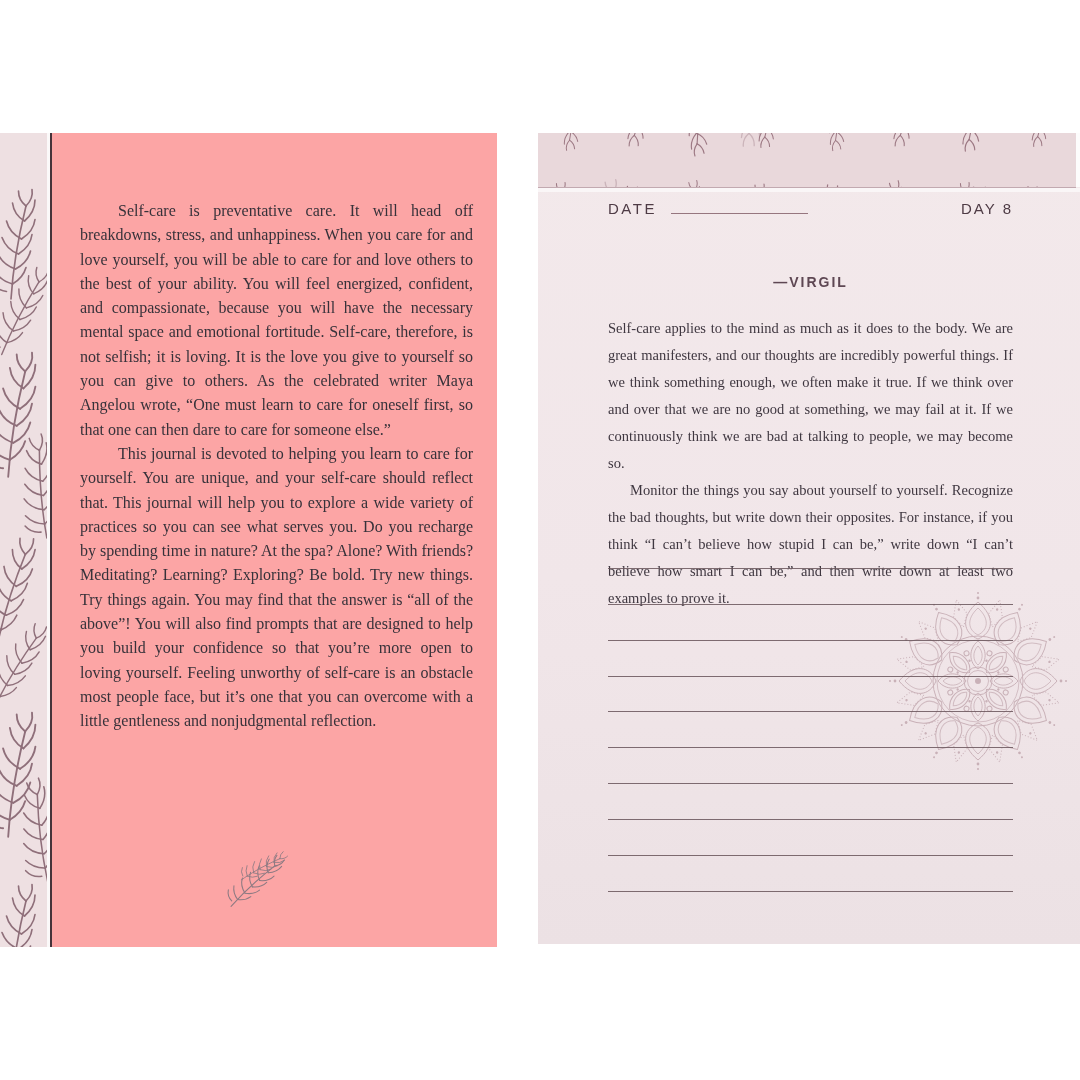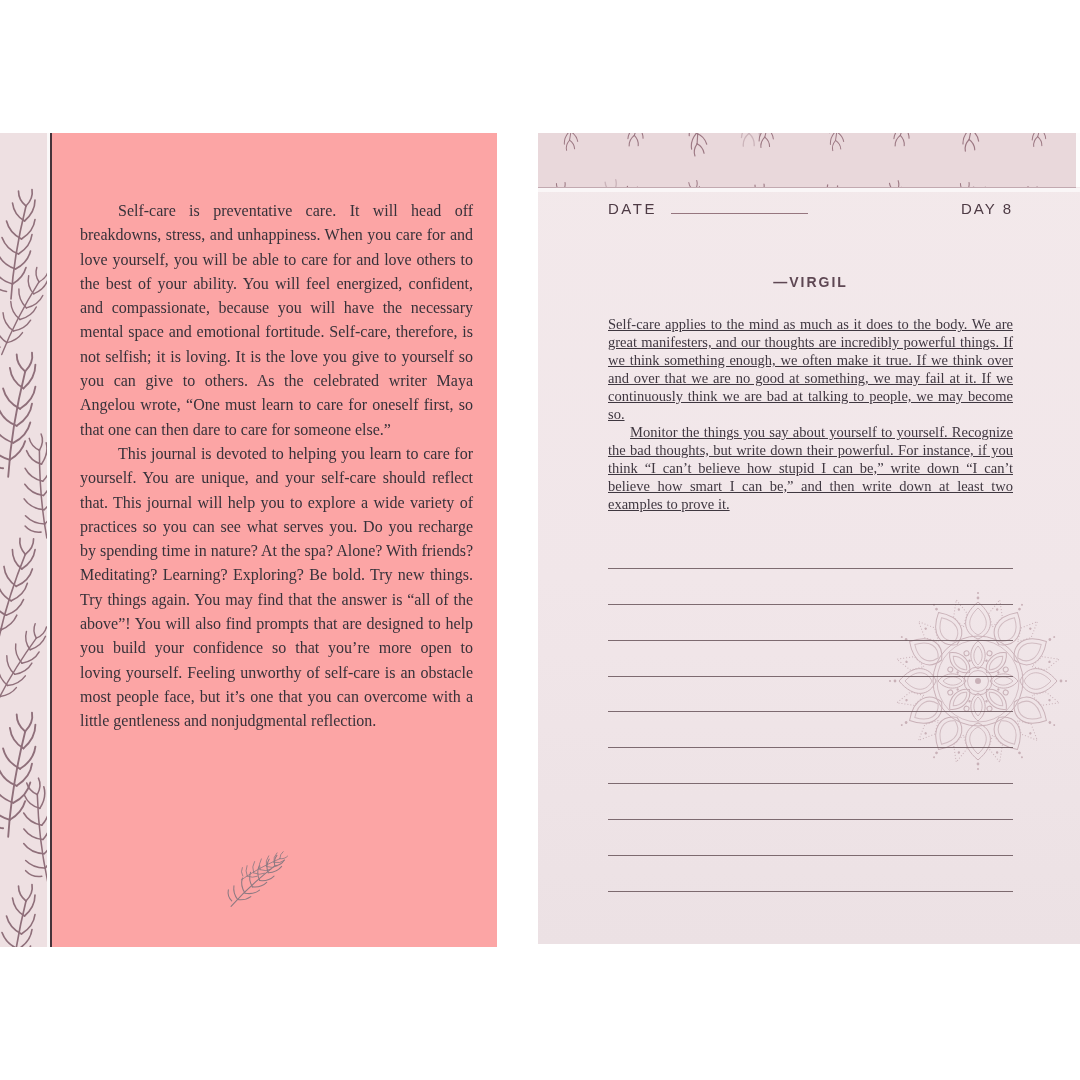--- a/index.html
+++ b/index.html
@@ -32,21 +32,21 @@
   .day-label{margin-left:auto;letter-spacing:2px;}
 
   .quote{position:absolute;left:70px;top:113px;width:405px;text-align:center;
          font-family:"Liberation Sans", sans-serif;font-weight:bold;font-size:16.5px;
          color:#7d5a68;letter-spacing:0.2px;}
   .attribution{position:absolute;left:70px;top:141px;width:405px;text-align:center;
          font-family:"Liberation Sans", sans-serif;font-weight:bold;font-size:14px;
          color:#5e4753;letter-spacing:2px;}
 
   .right-text{position:absolute;left:70px;top:182px;width:405px;color:#3f3740;
-              font-size:14.5px;line-height:18px;text-align:justify;text-decoration:underline;}
+              font-size:14.5px;line-height:27px;text-align:justify;}
   .right-text p{margin:0;}
   .right-text p.indent{text-indent:22px;}
 
   .lines-area{position:absolute;left:70px;top:400px;width:405px;height:350px;}
   .wline{position:relative;z-index:2;height:34.9px;border-bottom:1px solid rgba(104,85,91,0.85);}
   .mandala{position:absolute;left:350px;top:458px;width:180px;height:180px;z-index:1;overflow:visible;}
 
   .hidden-defs{position:absolute;width:0;height:0;}
 </style>
 </head>
@@ -162,21 +162,21 @@
     <div class="header-row">
       <span class="date-label">DATE</span>
       <span class="date-line"></span>
       <span class="day-label">DAY 8</span>
     </div>
 
     <div class="attribution">—VIRGIL</div>
 
     <div class="right-text">
       <p>Self-care applies to the mind as much as it does to the body. We are great manifesters, and our thoughts are incredibly powerful things. If we think something enough, we often make it true. If we think over and over that we are no good at something, we may fail at it. If we continuously think we are bad at talking to people, we may become so.</p>
-      <p class="indent">Monitor the things you say about yourself to yourself. Recognize the bad thoughts, but write down their powerful. For instance, if you think “I can’t believe how stupid I can be,” write down “I can’t believe how smart I can be,” and then write down at least two examples to prove it.</p>
+      <p class="indent">Monitor the things you say about yourself to yourself. Recognize the bad thoughts, but write down their opposites. For instance, if you think “I can’t believe how stupid I can be,” write down “I can’t believe how smart I can be,” and then write down at least two examples to prove it.</p>
     </div>
 
     <svg class="mandala" viewBox="-90 -90 180 180">
       <g fill="none" stroke="#b2929b" stroke-width="1" opacity="0.62">
         <use href="#mOuter"></use>
         <use href="#mOuter" transform="rotate(30)"></use>
         <use href="#mOuter" transform="rotate(60)"></use>
         <use href="#mOuter" transform="rotate(90)"></use>
         <use href="#mOuter" transform="rotate(120)"></use>
         <use href="#mOuter" transform="rotate(150)"></use>

